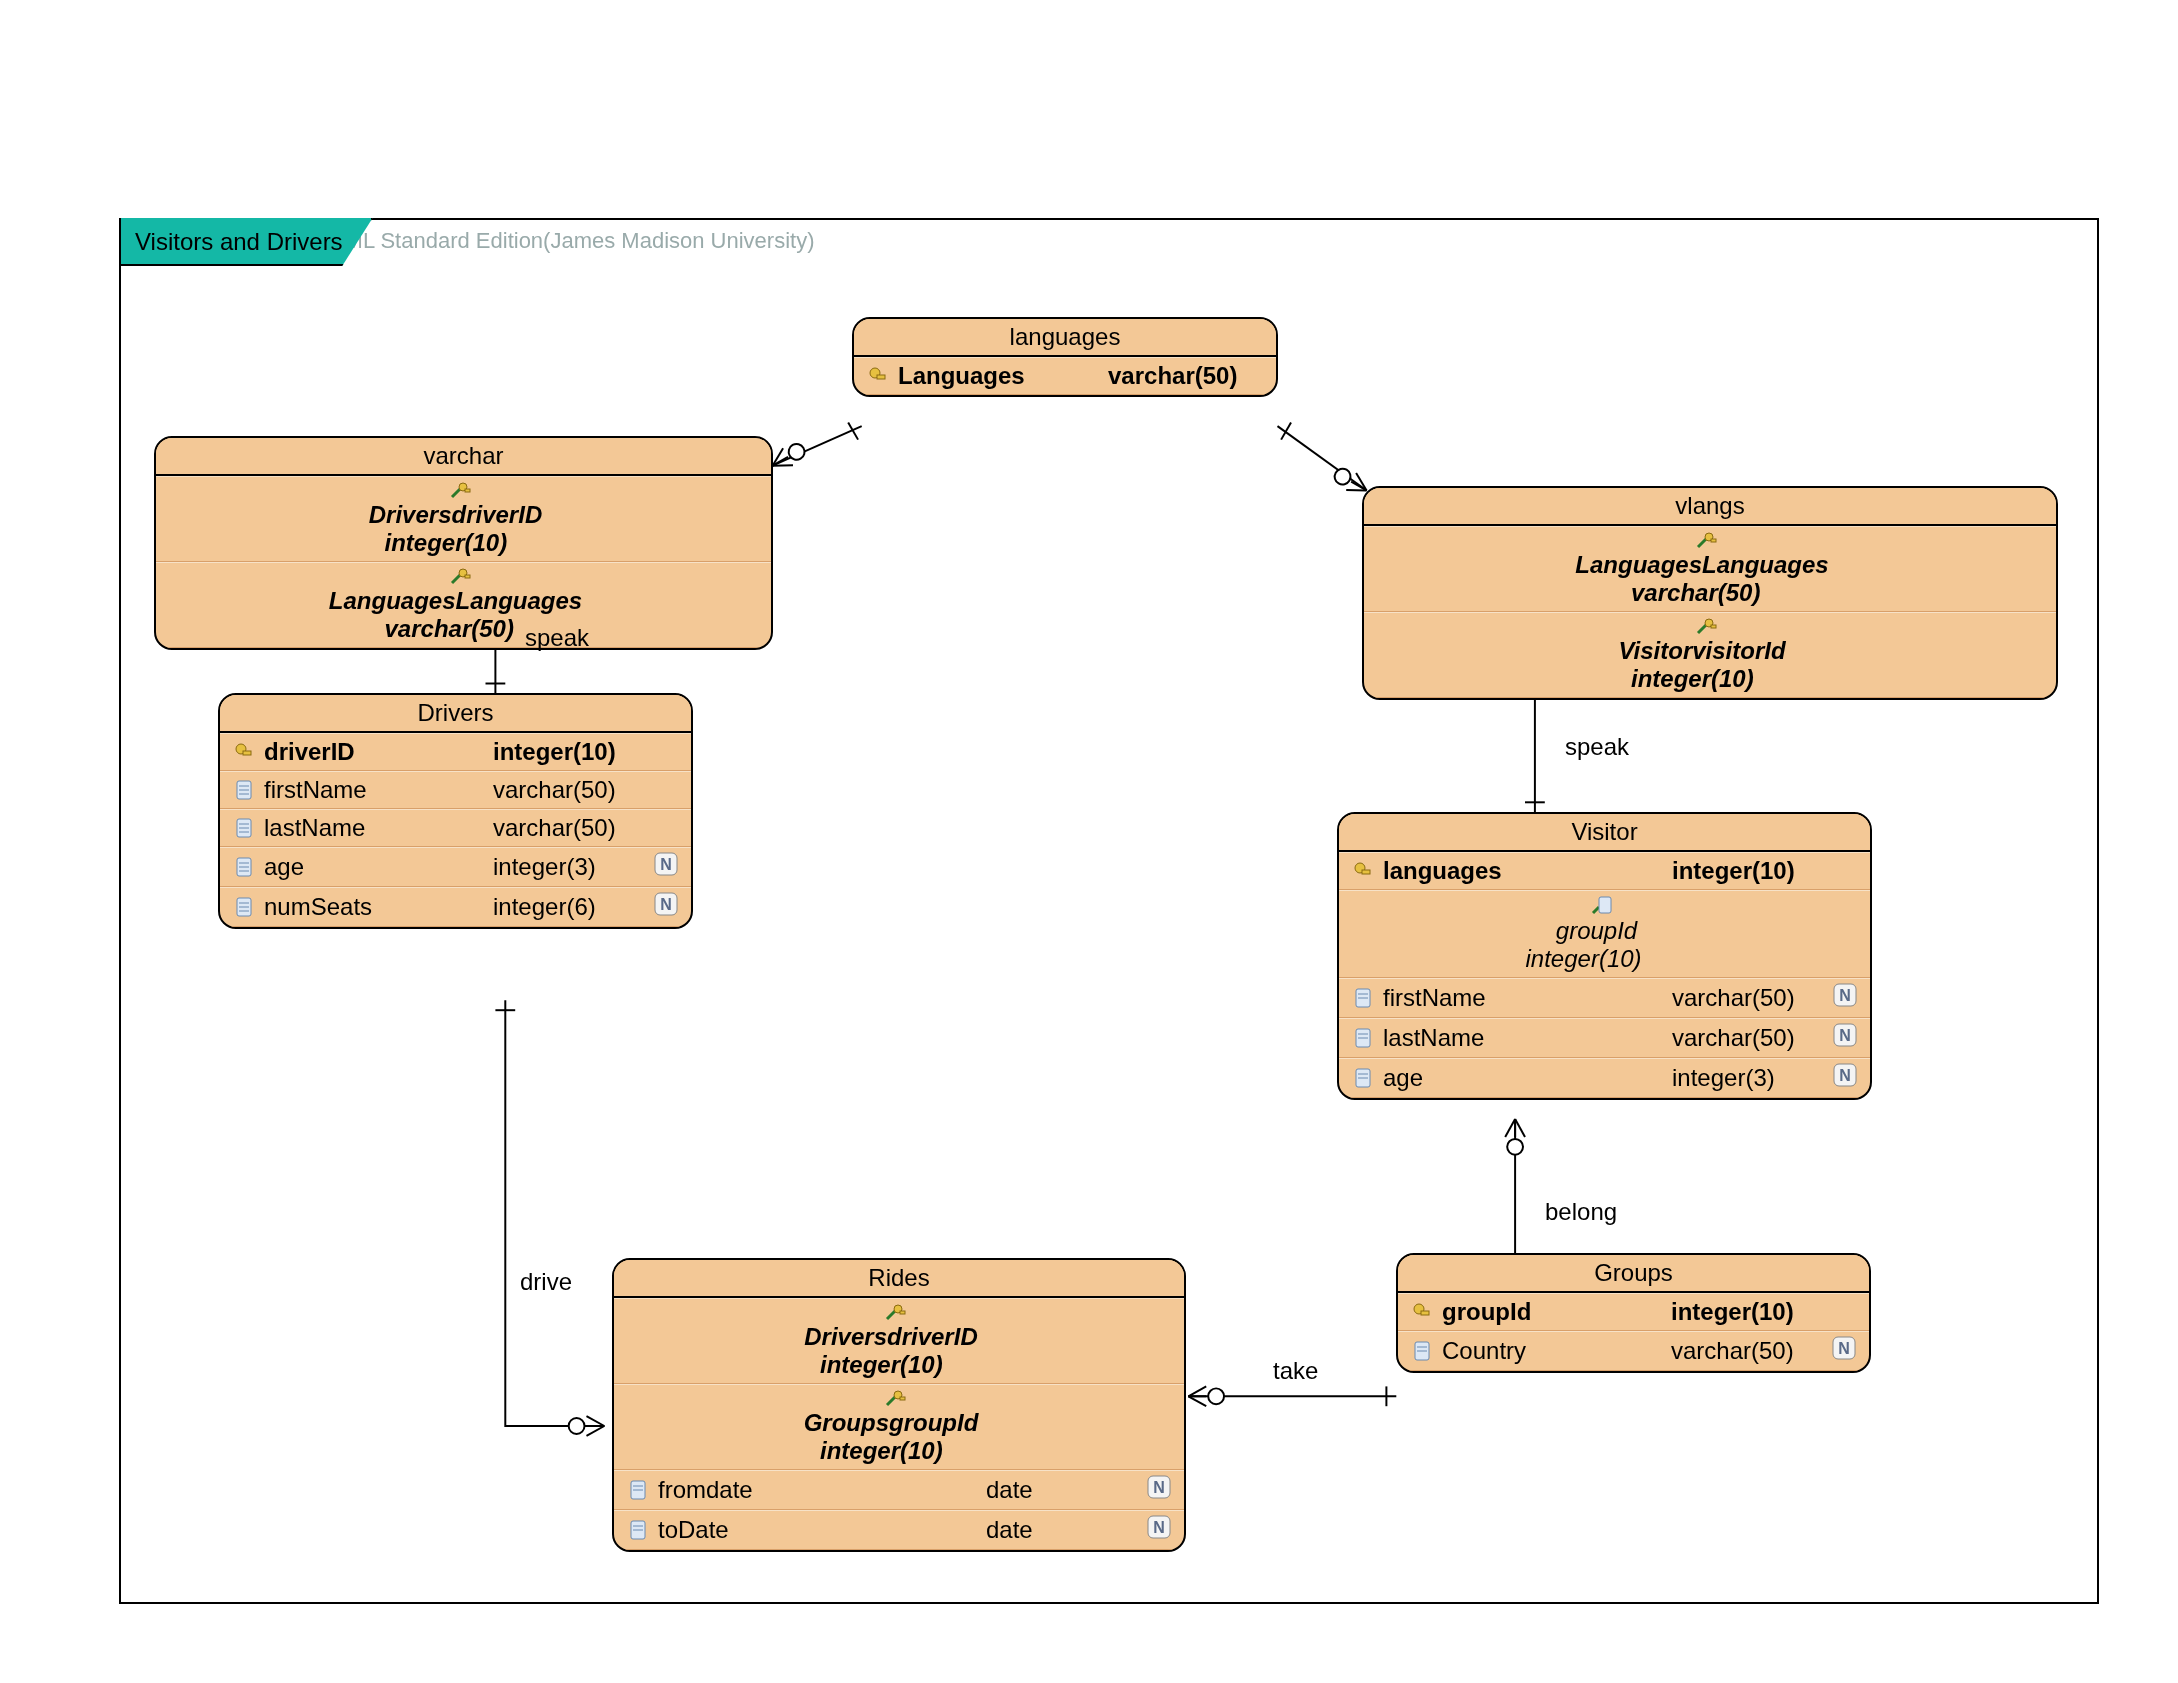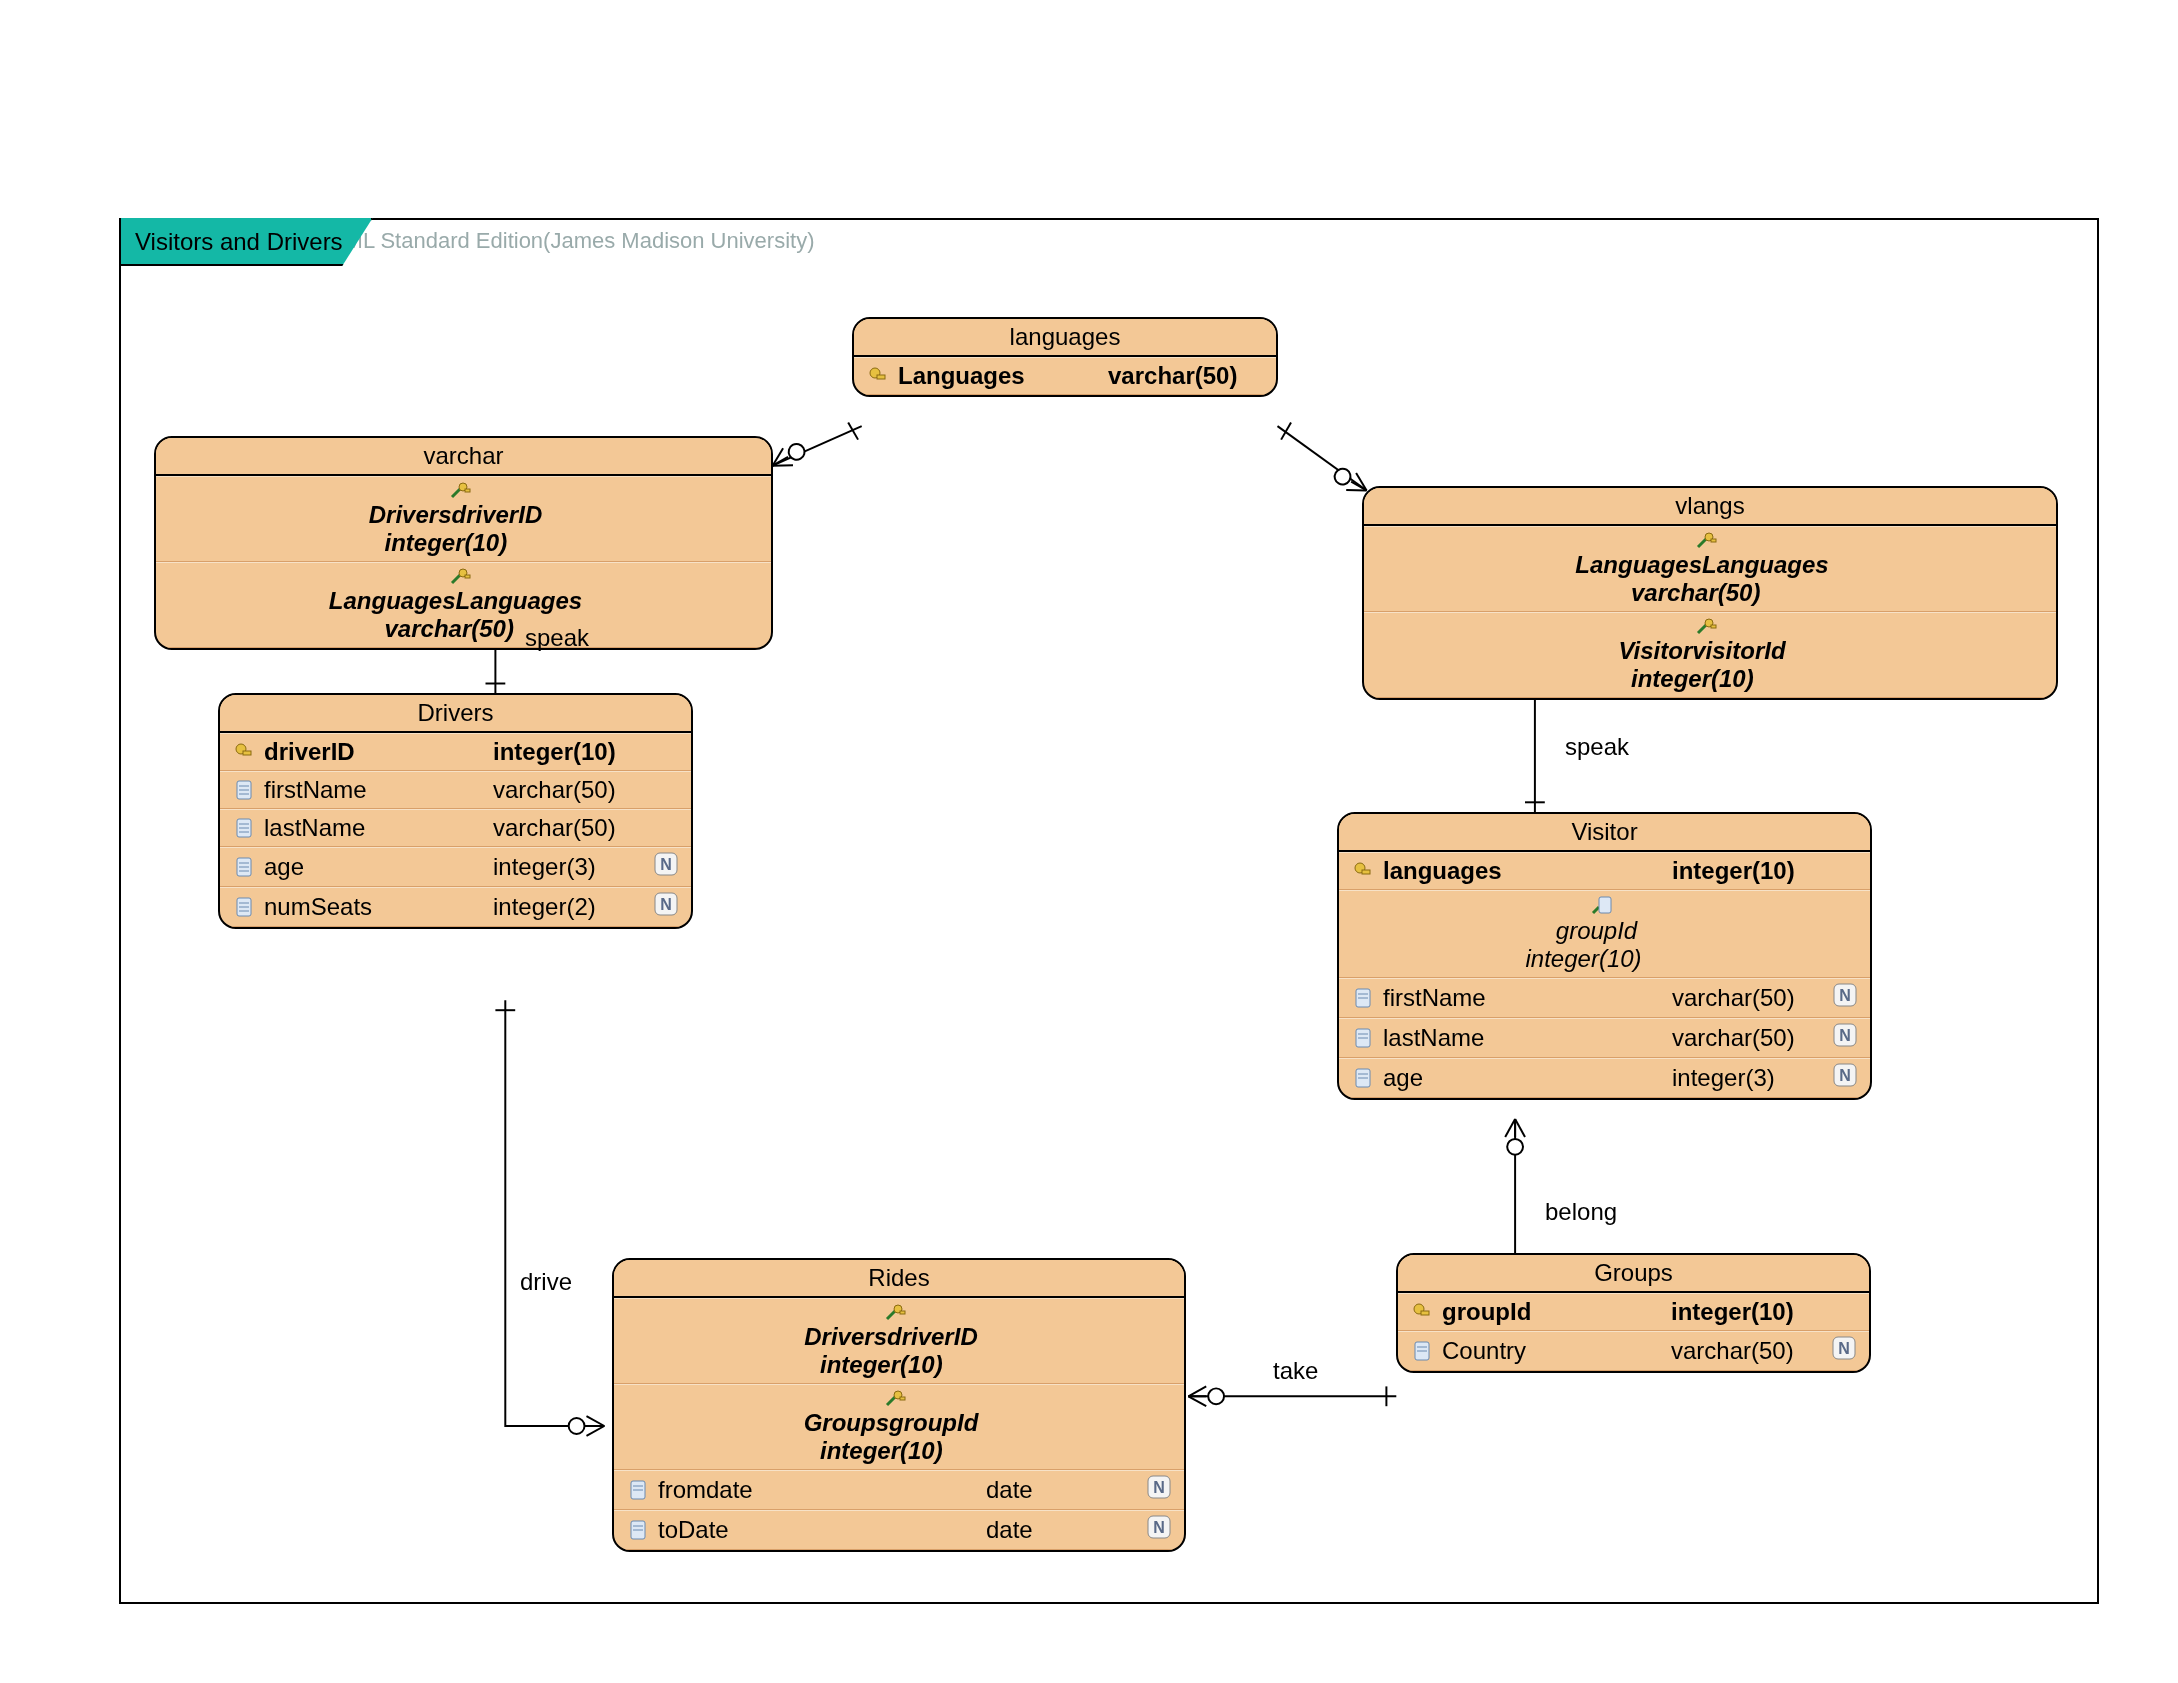--- a/index.html
+++ b/index.html
@@ -284,21 +284,21 @@
   <div class="row">
     <span class="icon">
           <svg width="18" height="22" viewBox="0 0 18 22">
             <rect x="2" y="2" width="14" height="18" rx="2" fill="#dde8f5" stroke="#6a8ab0"></rect>
             <line x1="4" y1="7" x2="14" y2="7" stroke="#6a8ab0"></line>
             <line x1="4" y1="11" x2="14" y2="11" stroke="#6a8ab0"></line>
             <line x1="4" y1="15" x2="14" y2="15" stroke="#6a8ab0"></line>
           </svg>
         </span>
     <span class="col-name">numSeats</span>
-    <span class="col-type">integer(2)</span>
+    <span class="col-type">integer(6)</span>
     <span class="nul"><svg width="24" height="24" viewBox="0 0 24 24">
             <rect x="1" y="1" width="22" height="22" rx="5" fill="#f4f4f4" stroke="#888"></rect>
             <text x="12" y="18" text-anchor="middle" font-weight="bold" font-size="16" fill="#5a6a88">N</text>
           </svg></span>
   </div>
 </div>
 
 <div class="entity" style="left:1297px; top:772px; width:535px;">
   <div class="title">Visitor</div>
   <div class="row pkrow">

